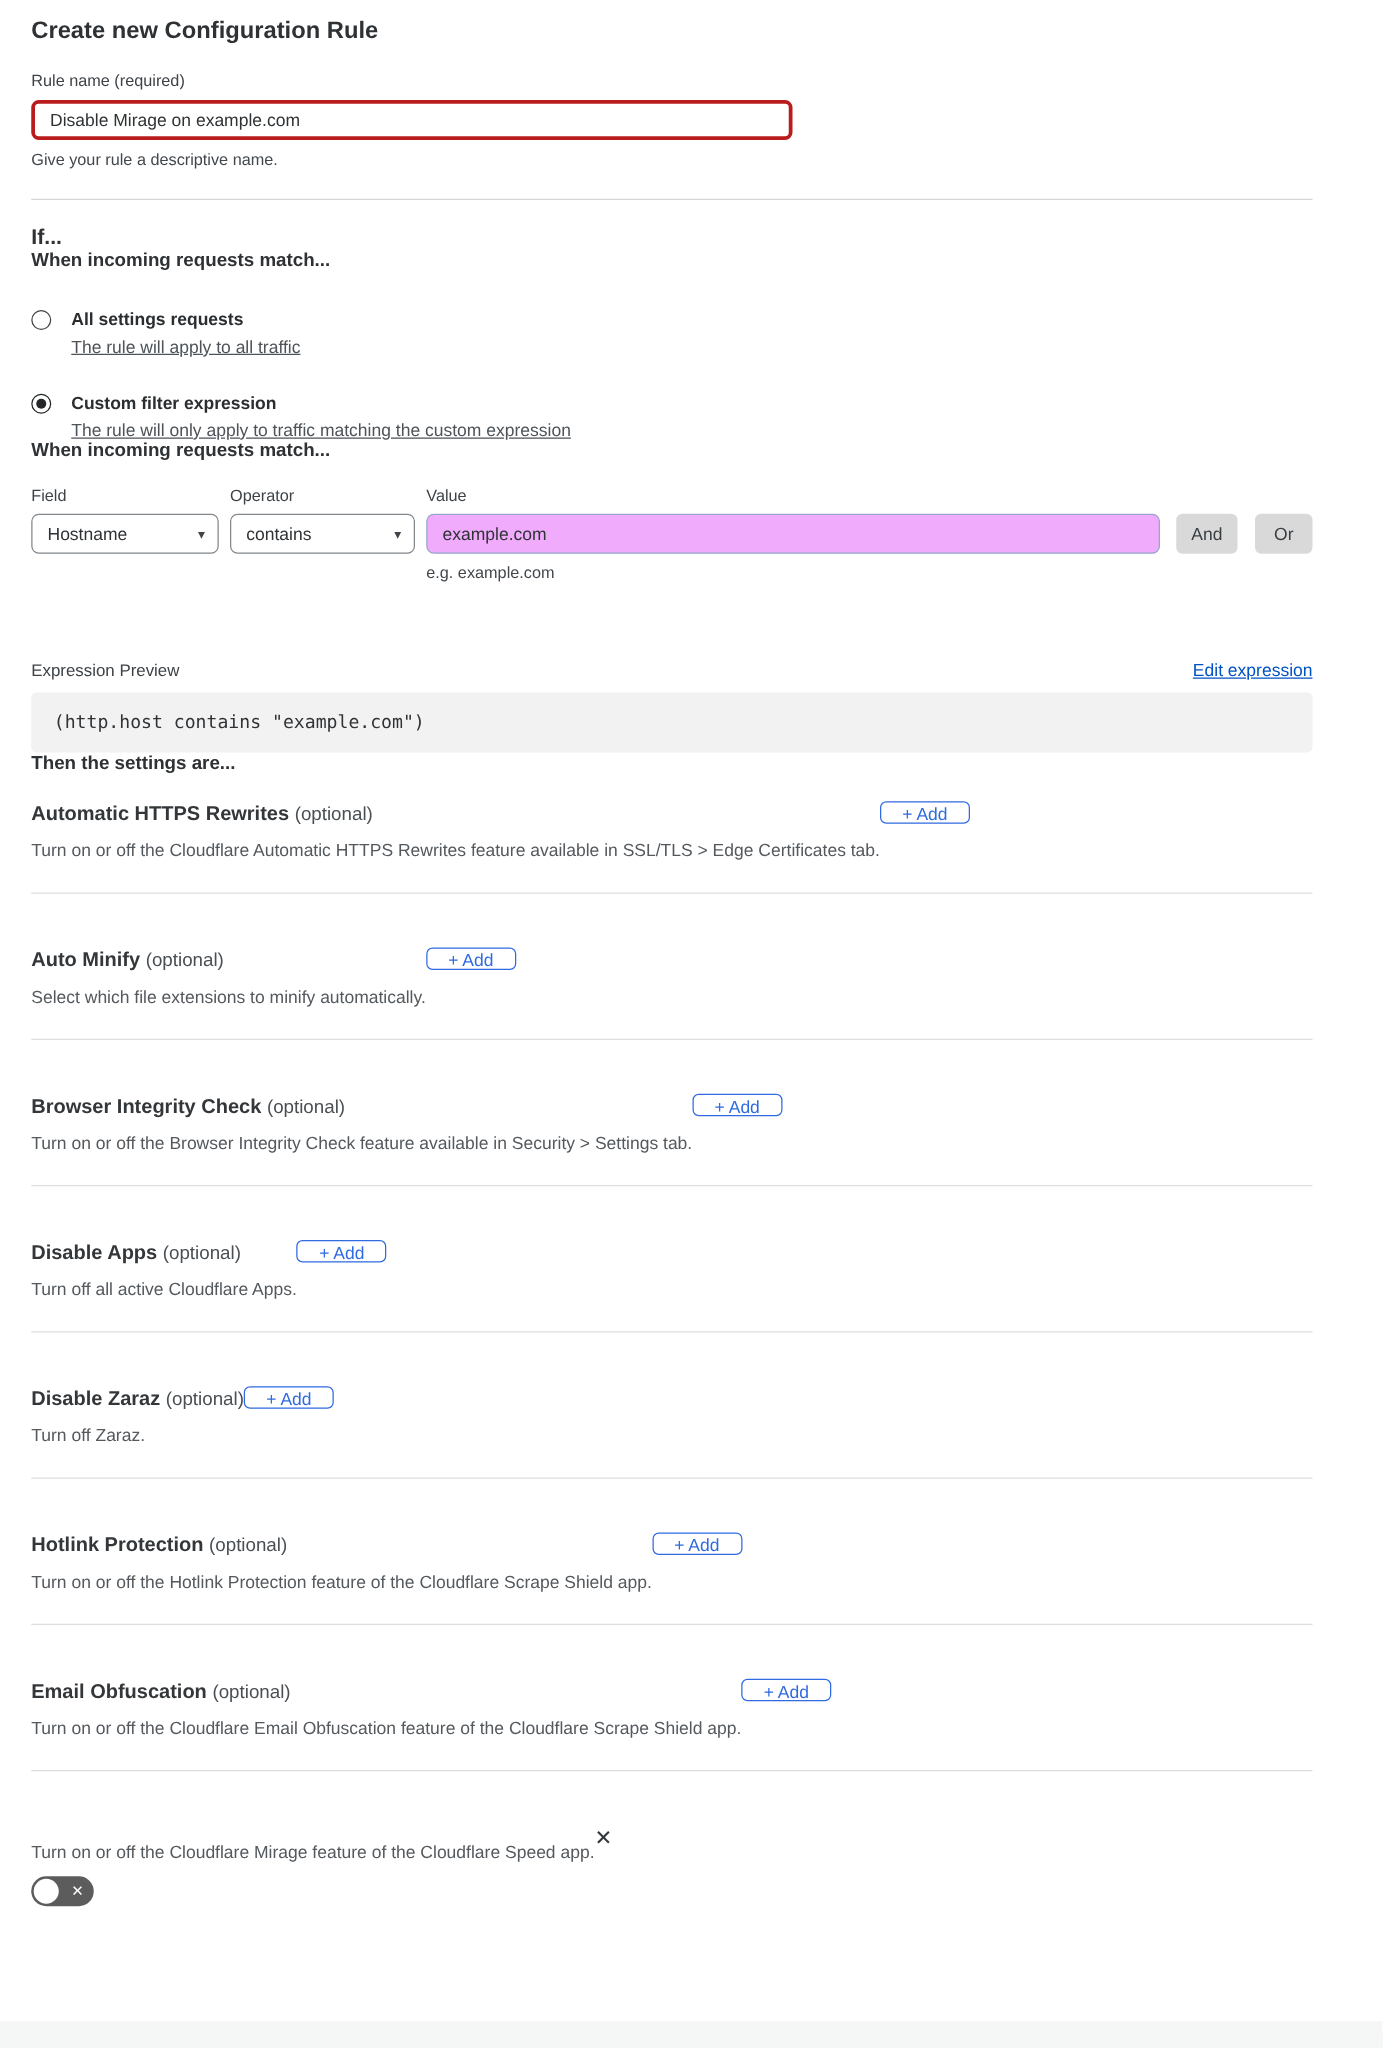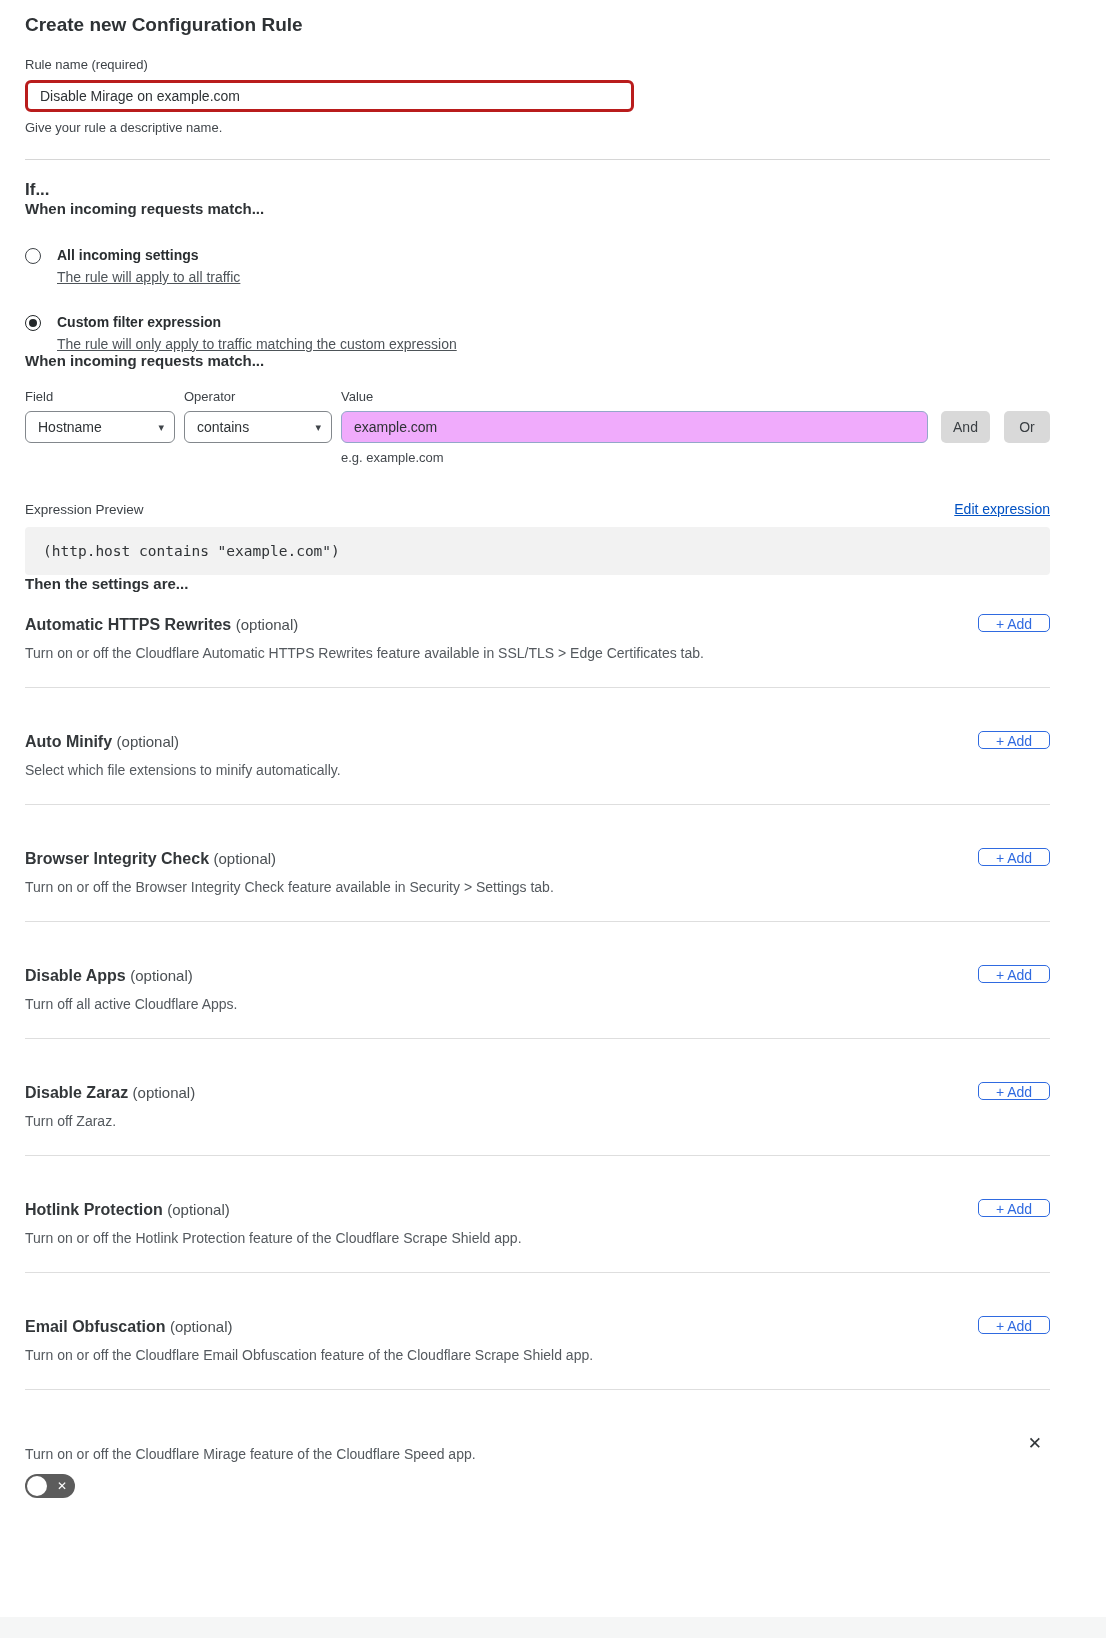--- a/index.html
+++ b/index.html
@@ -61,34 +61,34 @@
     font-size:14px; color:#2e3235; outline:none;
   }
   .gray-btn {
     height:32px; border:none; border-radius:5px; background:#d9d9d9; color:#393e42;
     font-family:"Liberation Sans", sans-serif; font-size:14px; cursor:pointer;
   }
   .and-btn { width:49px; margin-right:14px; }
   .or-btn  { width:46px; }
   .eg-text { font-size:13px; color:#42474c; margin:7px 0 0 316px; }
 
-  .preview-row { display:flex; justify-content:space-between; align-items:flex-end; margin-top:36px; }
+  .preview-row { display:flex; justify-content:space-between; align-items:flex-end; margin-top:63px; }
   .preview-label { font-size:13.5px; color:#3d4247; }
   .edit-link { font-size:14px; color:#0051c3; text-decoration:underline; cursor:pointer; }
   .code-block {
     margin-top:10px; height:48px; background:#f2f2f2; border-radius:4px;
     line-height:48px; padding-left:18px;
     font-family:"DejaVu Sans Mono", monospace; font-size:14.5px; color:#303336;
   }
 
   .then-heading { margin-top:30px; }
 
   .settings-item { margin-top:45px; }
   .settings-item.first { margin-top:24px; }
-  .setting-row { display:flex; justify-content:space-between; align-items:flex-start; }
+  .setting-row { display:flex; align-items:flex-start; }
   .setting-title { font-size:16px; font-weight:700; color:#33373a; }
   .setting-title .optional { font-weight:400; font-size:15px; color:#4a4f53; }
   .setting-desc { font-size:14px; color:#54595e; margin-top:11px; }
   .add-btn {
     width:72px; height:18px; margin-top:-2px; background:#fff; border:1px solid #2f6ae0;
     border-radius:5px; color:#2f6ae0; font-family:"Liberation Sans", sans-serif;
     font-size:14px; cursor:pointer; flex:0 0 auto;
   }
   .setting-divider { margin-top:26px; border-top-color:#dedede; }
 
@@ -124,21 +124,21 @@
   <div class="help-text">Give your rule a descriptive name.</div>
 
   <div class="divider top-divider"></div>
 
   <h2 class="if-heading">If...</h2>
   <h3 class="sub-heading mt-match1">When incoming requests match...</h3>
 
   <div class="radio-option" id="radio-0">
     <span class="radio-circle"></span>
     <span class="radio-text">
-      <div class="radio-label">All incoming settings</div>
+      <div class="radio-label">All settings requests</div>
       <div class="radio-desc">The rule will apply to all traffic</div>
     </span>
   </div>
 
   <div class="radio-option selected" id="radio-1">
     <span class="radio-circle"></span>
     <span class="radio-text">
       <div class="radio-label">Custom filter expression</div>
       <div class="radio-desc">The rule will only apply to traffic matching the custom expression</div>
     </span>

